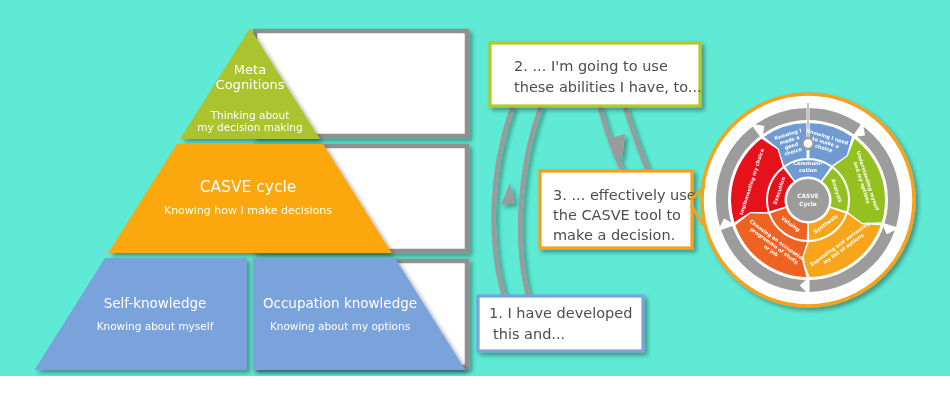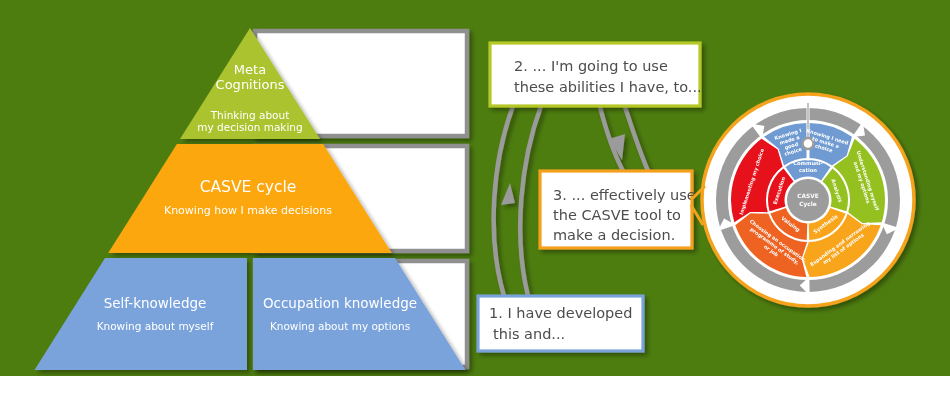--- a/index.html
+++ b/index.html
@@ -1,16 +1,16 @@
 <!DOCTYPE html>
 <html><head>
 <meta charset="utf-8">
 <style>
   html,body{margin:0;padding:0;background:#ffffff;}
-  .stage{width:950px;height:376px;position:relative;overflow:hidden;background:#4d7c0f;}
+  .stage{width:950px;height:376px;position:relative;overflow:hidden;background:#5eead4;}
   svg text{font-family:"DejaVu Sans","Liberation Sans",sans-serif;}
   .whitelabel{fill:#ffffff;}
   .boxtext{fill:#4d4d4d;}
   .wheel-label{fill:#ffffff;font-weight:bold;text-anchor:middle;}
 </style>
 </head>
 <body>
 
 <div class="stage">
 <svg width="950" height="400" viewBox="0 0 950 400">

